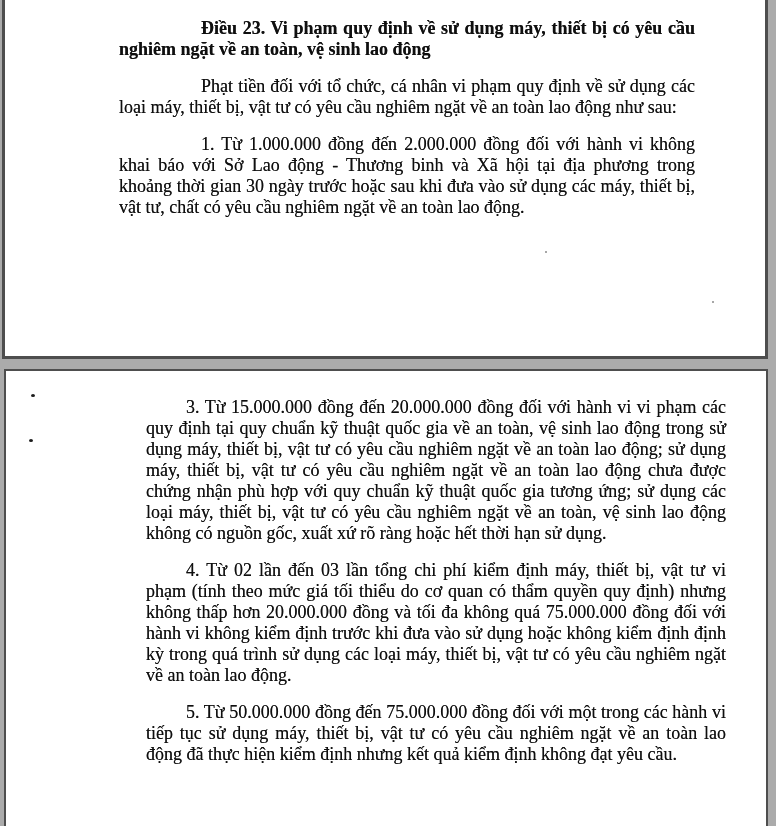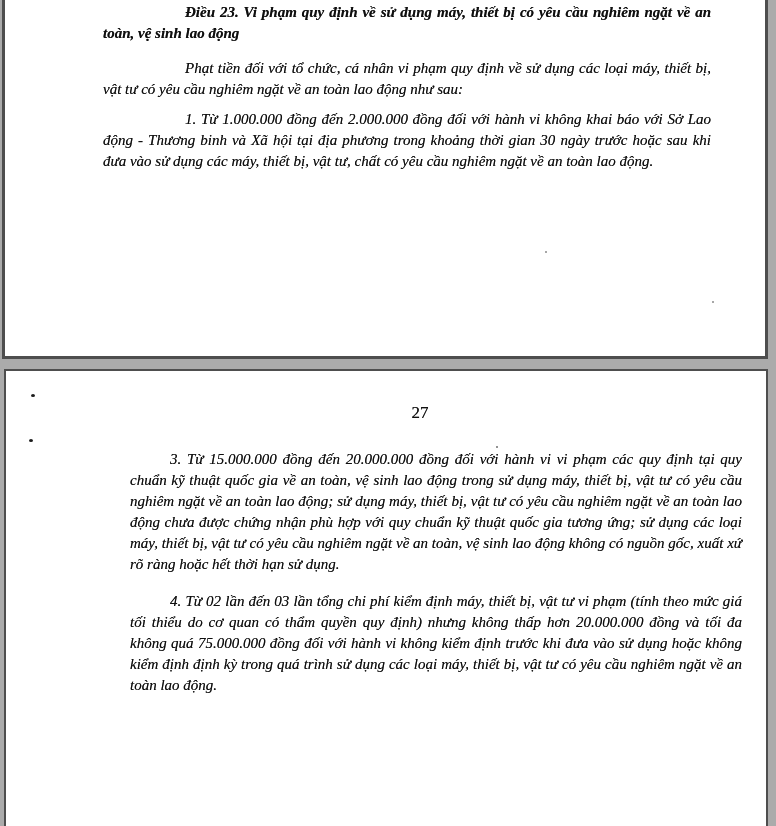--- a/index.html
+++ b/index.html
@@ -38,26 +38,25 @@
     border-left: 2px solid #4e4e4e;
     border-right: 2px solid #4e4e4e;
   }
   .content-top {
     padding: 6px 54px 0 98px;
   }
   .content-bottom {
     padding: 0 24px 0 124px;
   }
   p {
-    margin: 0;
-    font-size: 15px;
+    margin: 16px;
+    font-size: 18px;
     line-height: 21px;
     text-align: justify;
     text-shadow: 0 0 0.5px rgba(0,0,0,0.65);
-    font-style: italic;
   }
   .content-top p { text-indent: 82px; }
   .content-bottom p { text-indent: 40px; }
   .heading {
     font-weight: bold;
     margin-bottom: 14px;
   }
   .content-top p.body + p.body { margin-top: 9px; }
   .pagenum {
     text-align: center;
@@ -85,23 +84,23 @@
 <div class="page page-top">
   <div class="content-top">
     <p class="heading">Điều 23. Vi phạm quy định về sử dụng máy, thiết bị có yêu cầu nghiêm ngặt về an toàn, vệ sinh lao động</p>
     <p class="body">Phạt tiền đối với tổ chức, cá nhân vi phạm quy định về sử dụng các loại máy, thiết bị, vật tư có yêu cầu nghiêm ngặt về an toàn lao động như sau:</p>
     <p class="body">1. Từ 1.000.000 đồng đến 2.000.000 đồng đối với hành vi không khai báo với Sở Lao động - Thương binh và Xã hội tại địa phương trong khoảng thời gian 30 ngày trước hoặc sau khi đưa vào sử dụng các máy, thiết bị, vật tư, chất có yêu cầu nghiêm ngặt về an toàn lao động.</p>
   </div>
 </div>
 
 <div class="page page-bottom">
   <div class="content-bottom">
-    <div class="pagenum">27</div>
     <p class="body first">3. Từ 15.000.000 đồng đến 20.000.000 đồng đối với hành vi vi phạm các quy định tại quy chuẩn kỹ thuật quốc gia về an toàn, vệ sinh lao động trong sử dụng máy, thiết bị, vật tư có yêu cầu nghiêm ngặt về an toàn lao động; sử dụng máy, thiết bị, vật tư có yêu cầu nghiêm ngặt về an toàn lao động chưa được chứng nhận phù hợp với quy chuẩn kỹ thuật quốc gia tương ứng; sử dụng các loại máy, thiết bị, vật tư có yêu cầu nghiêm ngặt về an toàn, vệ sinh lao động không có nguồn gốc, xuất xứ rõ ràng hoặc hết thời hạn sử dụng.</p>
     <p class="body">4. Từ 02 lần đến 03 lần tổng chi phí kiểm định máy, thiết bị, vật tư vi phạm (tính theo mức giá tối thiểu do cơ quan có thẩm quyền quy định) nhưng không thấp hơn 20.000.000 đồng và tối đa không quá 75.000.000 đồng đối với hành vi không kiểm định trước khi đưa vào sử dụng hoặc không kiểm định định kỳ trong quá trình sử dụng các loại máy, thiết bị, vật tư có yêu cầu nghiêm ngặt về an toàn lao động.</p>
+    <p class="body">5. Từ 50.000.000 đồng đến 75.000.000 đồng đối với một trong các hành vi tiếp tục sử dụng máy, thiết bị, vật tư có yêu cầu nghiêm ngặt về an toàn lao động đã thực hiện kiểm định nhưng kết quả kiểm định không đạt yêu cầu.</p>
   </div>
 </div>
 
 <span class="speck dot-a"></span>
 <span class="speck dot-b"></span>
 <span class="speck dot-c"></span>
 <span class="speck dot-d"></span>
 <span class="speck dot-e"></span>
 
 </body></html>

